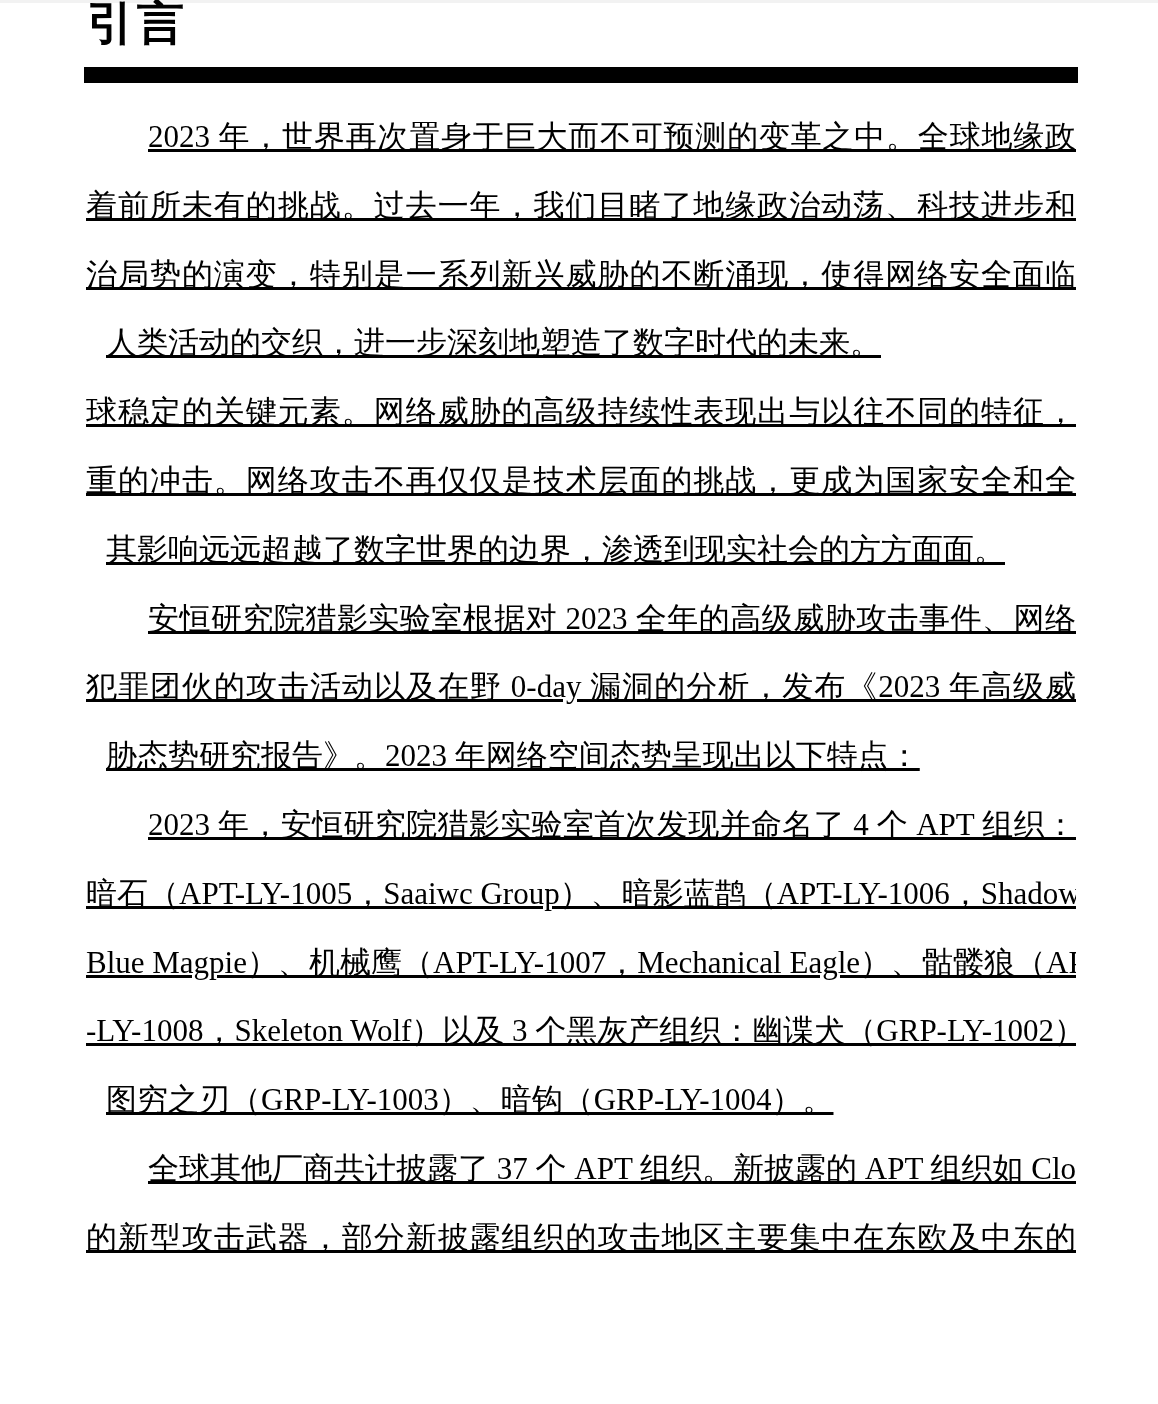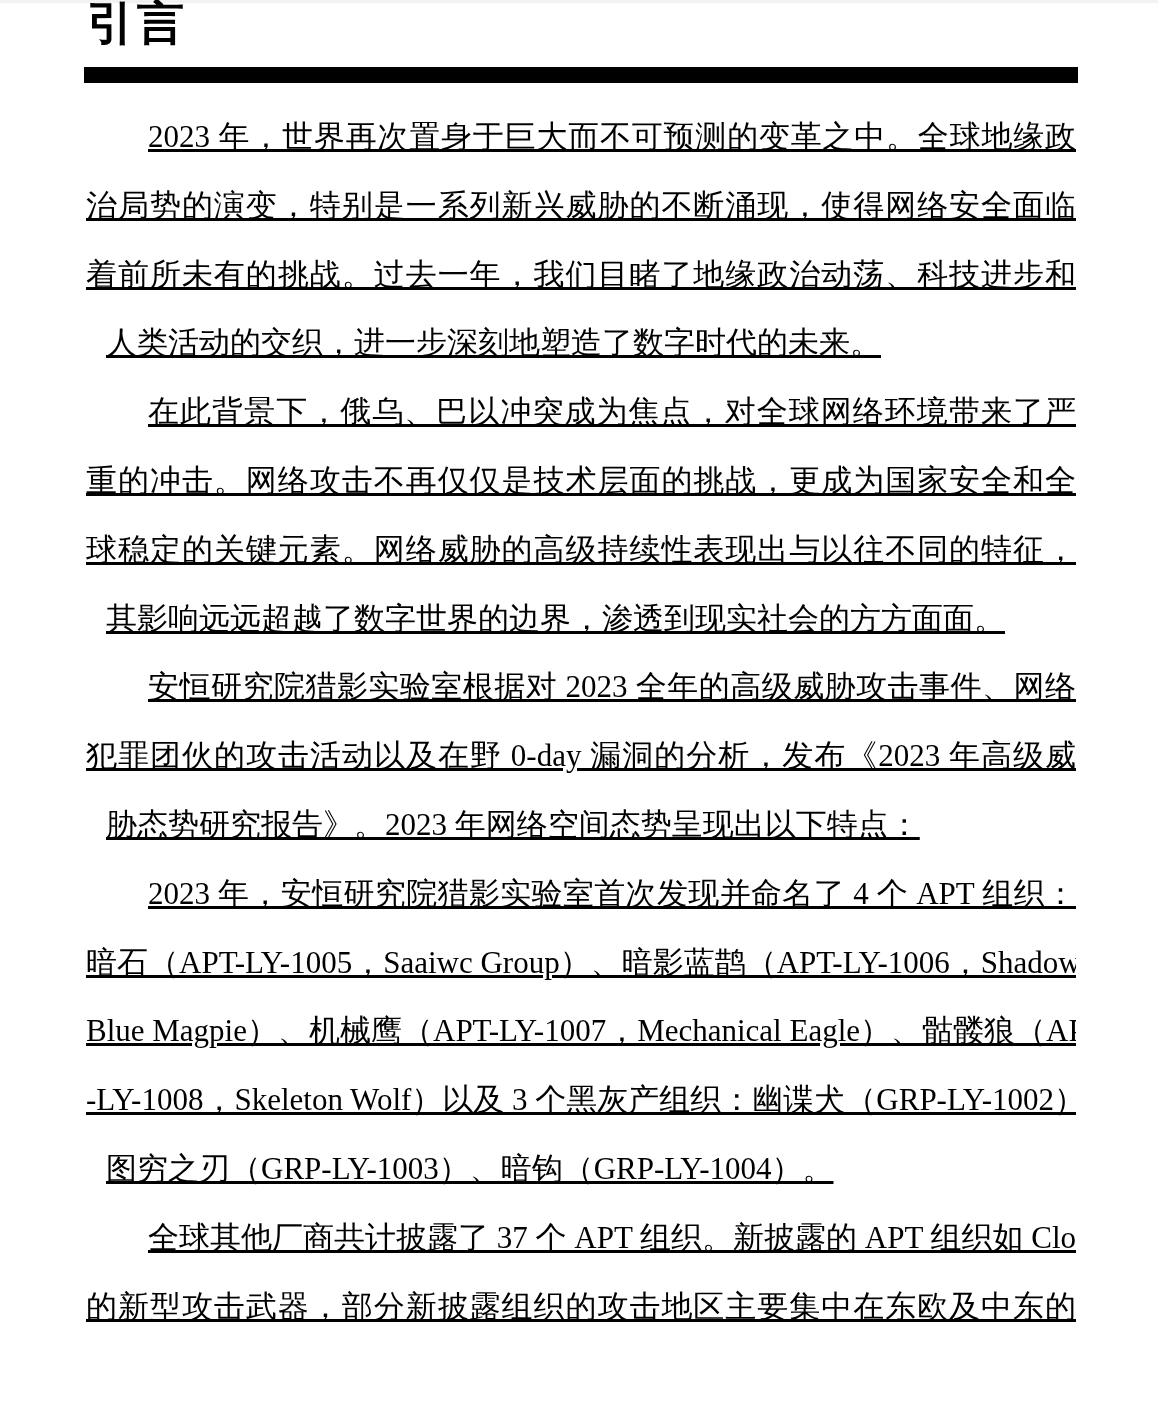--- a/index.html
+++ b/index.html
@@ -58,28 +58,27 @@
 </head>
 <body>
 
 <div class="page">
   <div class="top-edge"></div>
   <h1 class="section-title">引言</h1>
   <div class="title-rule"></div>
   <div class="body-text" id="body-text">
       <p class="para">
         <span class="line indent">2023 年，世界再次置身于巨大而不可预测的变革之中。全球地缘政</span>
+        <span class="line">着前所未有的挑战。过去一年，我们目睹了地缘政治动荡、科技进步和</span>
         <span class="line">治局势的演变，特别是一系列新兴威胁的不断涌现，使得网络安全面临</span>
-        <span class="line">着前所未有的挑战。过去一年，我们目睹了地缘政治动荡、科技进步和</span>
         <span class="line end">人类活动的交织，进一步深刻地塑造了数字时代的未来。</span>
       </p>
       <p class="para">
-        <span class="line indent">在此背景下，俄乌、巴以冲突成为焦点，对全球网络环境带来了严</span>
+        <span class="line">球稳定的关键元素。网络威胁的高级持续性表现出与以往不同的特征，</span>
         <span class="line">重的冲击。网络攻击不再仅仅是技术层面的挑战，更成为国家安全和全</span>
-        <span class="line">球稳定的关键元素。网络威胁的高级持续性表现出与以往不同的特征，</span>
         <span class="line end">其影响远远超越了数字世界的边界，渗透到现实社会的方方面面。</span>
       </p>
       <p class="para">
         <span class="line indent">安恒研究院猎影实验室根据对 2023 全年的高级威胁攻击事件、网络</span>
         <span class="line">犯罪团伙的攻击活动以及在野 0-day 漏洞的分析，发布《2023 年高级威</span>
         <span class="line end">胁态势研究报告》。2023 年网络空间态势呈现出以下特点：</span>
       </p>
       <p class="para">
         <span class="line indent">2023 年，安恒研究院猎影实验室首次发现并命名了 4 个 APT 组织：</span>
         <span class="line">暗石（APT-LY-1005，Saaiwc Group）、暗影蓝鹊（APT-LY-1006，Shadow</span>

